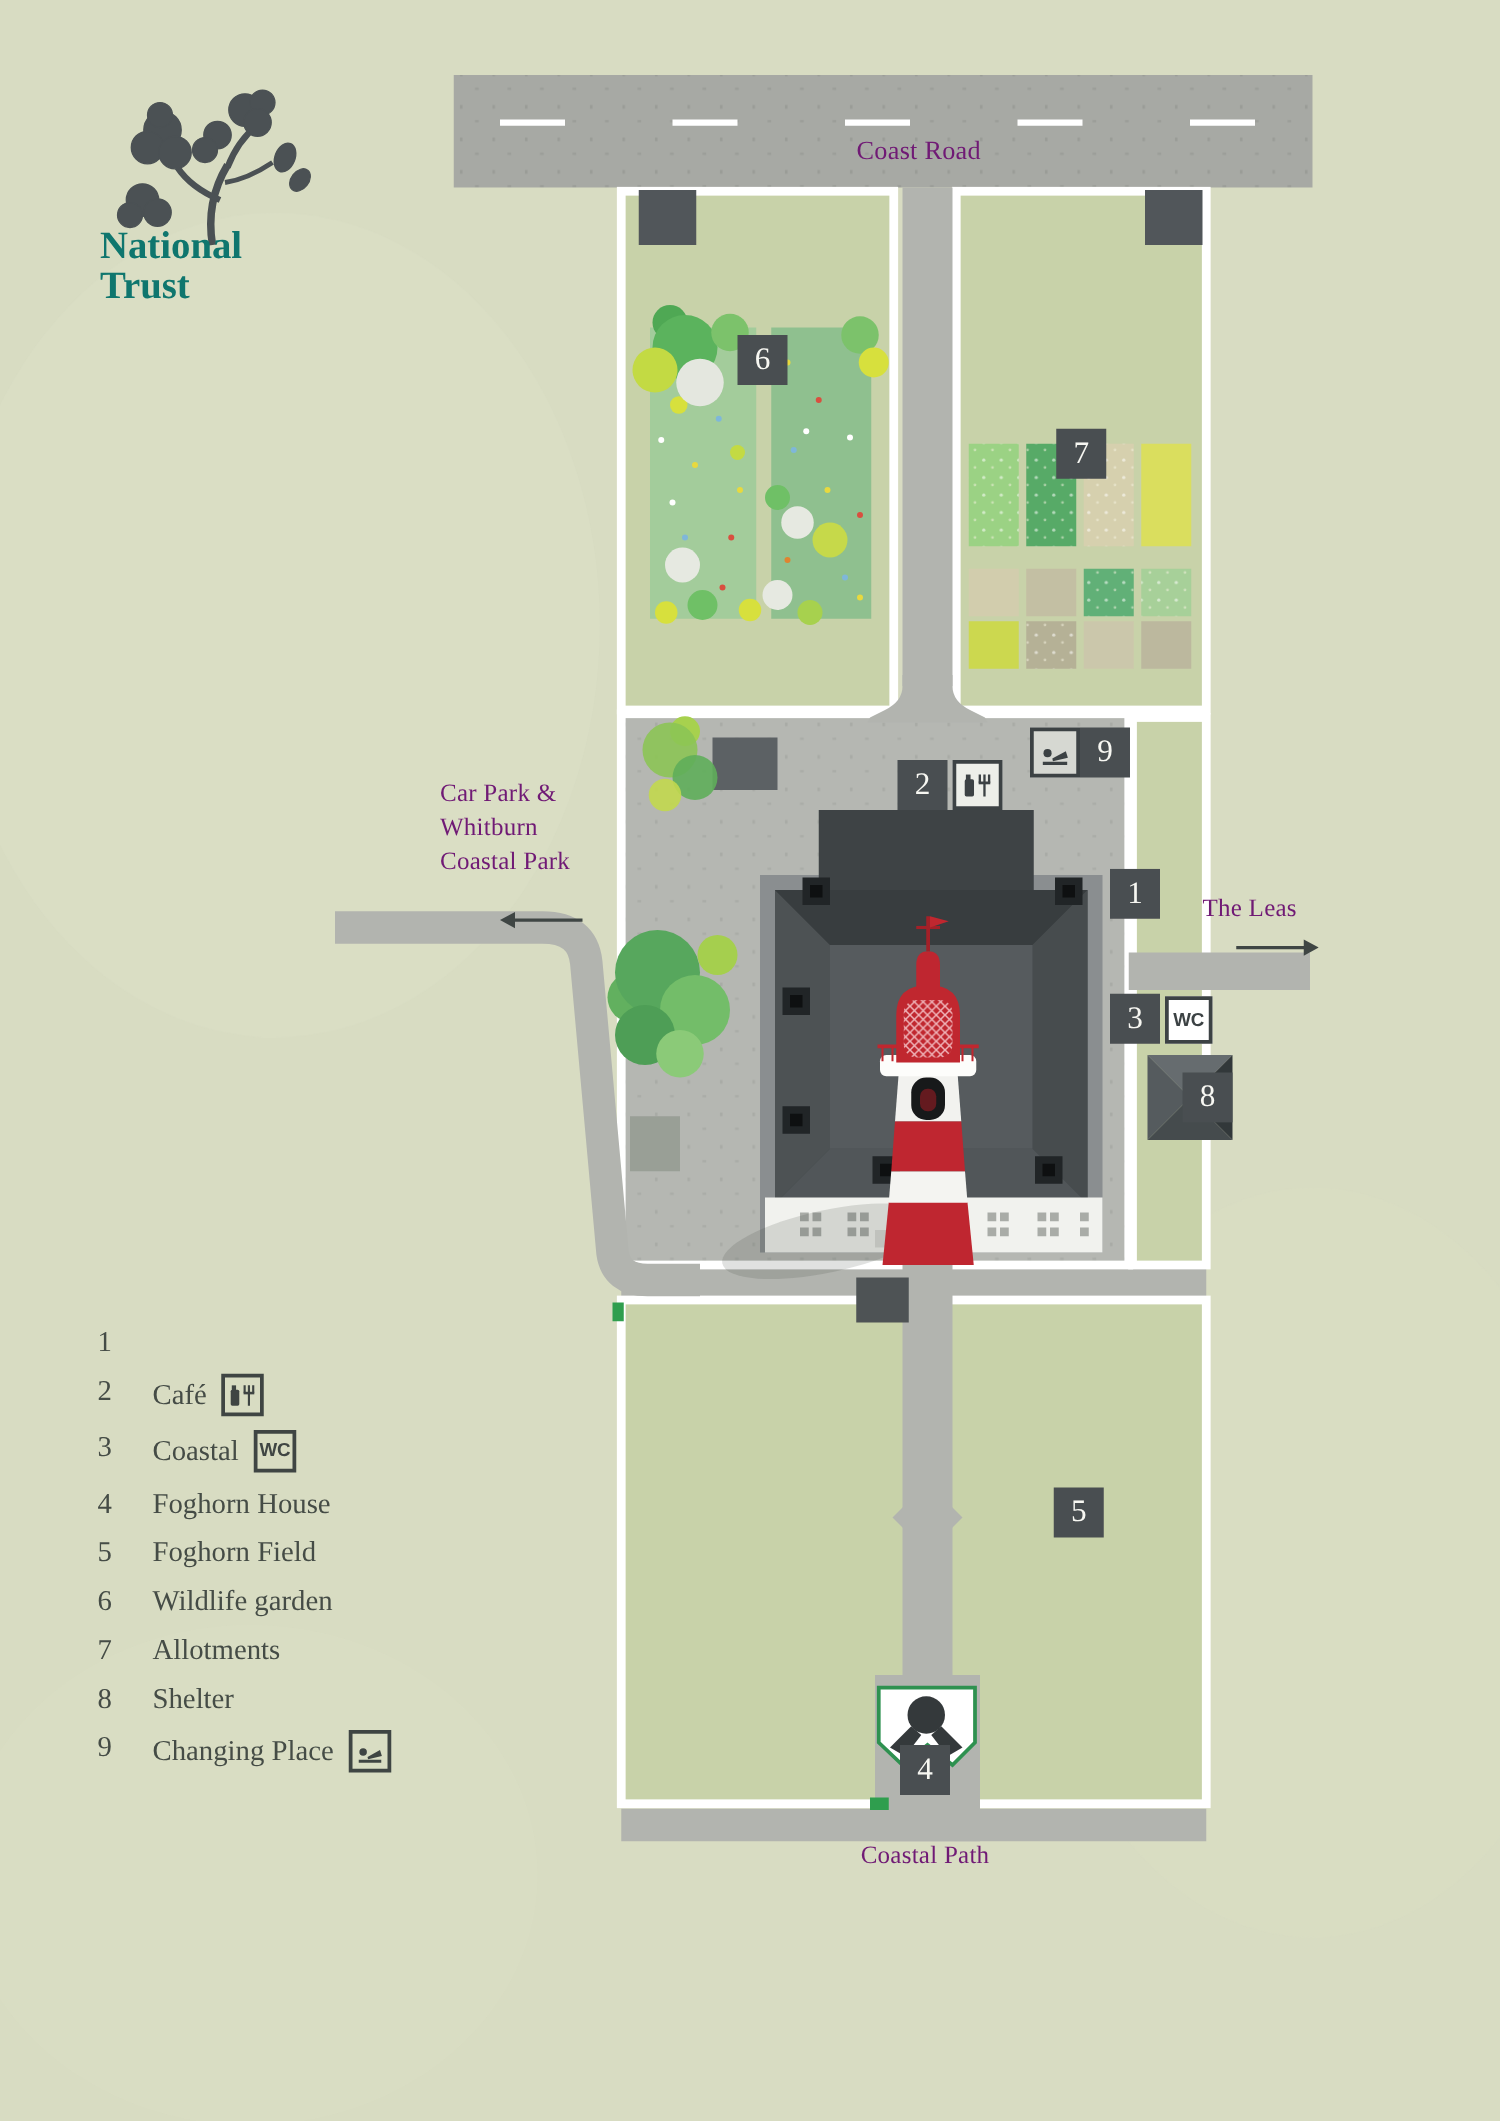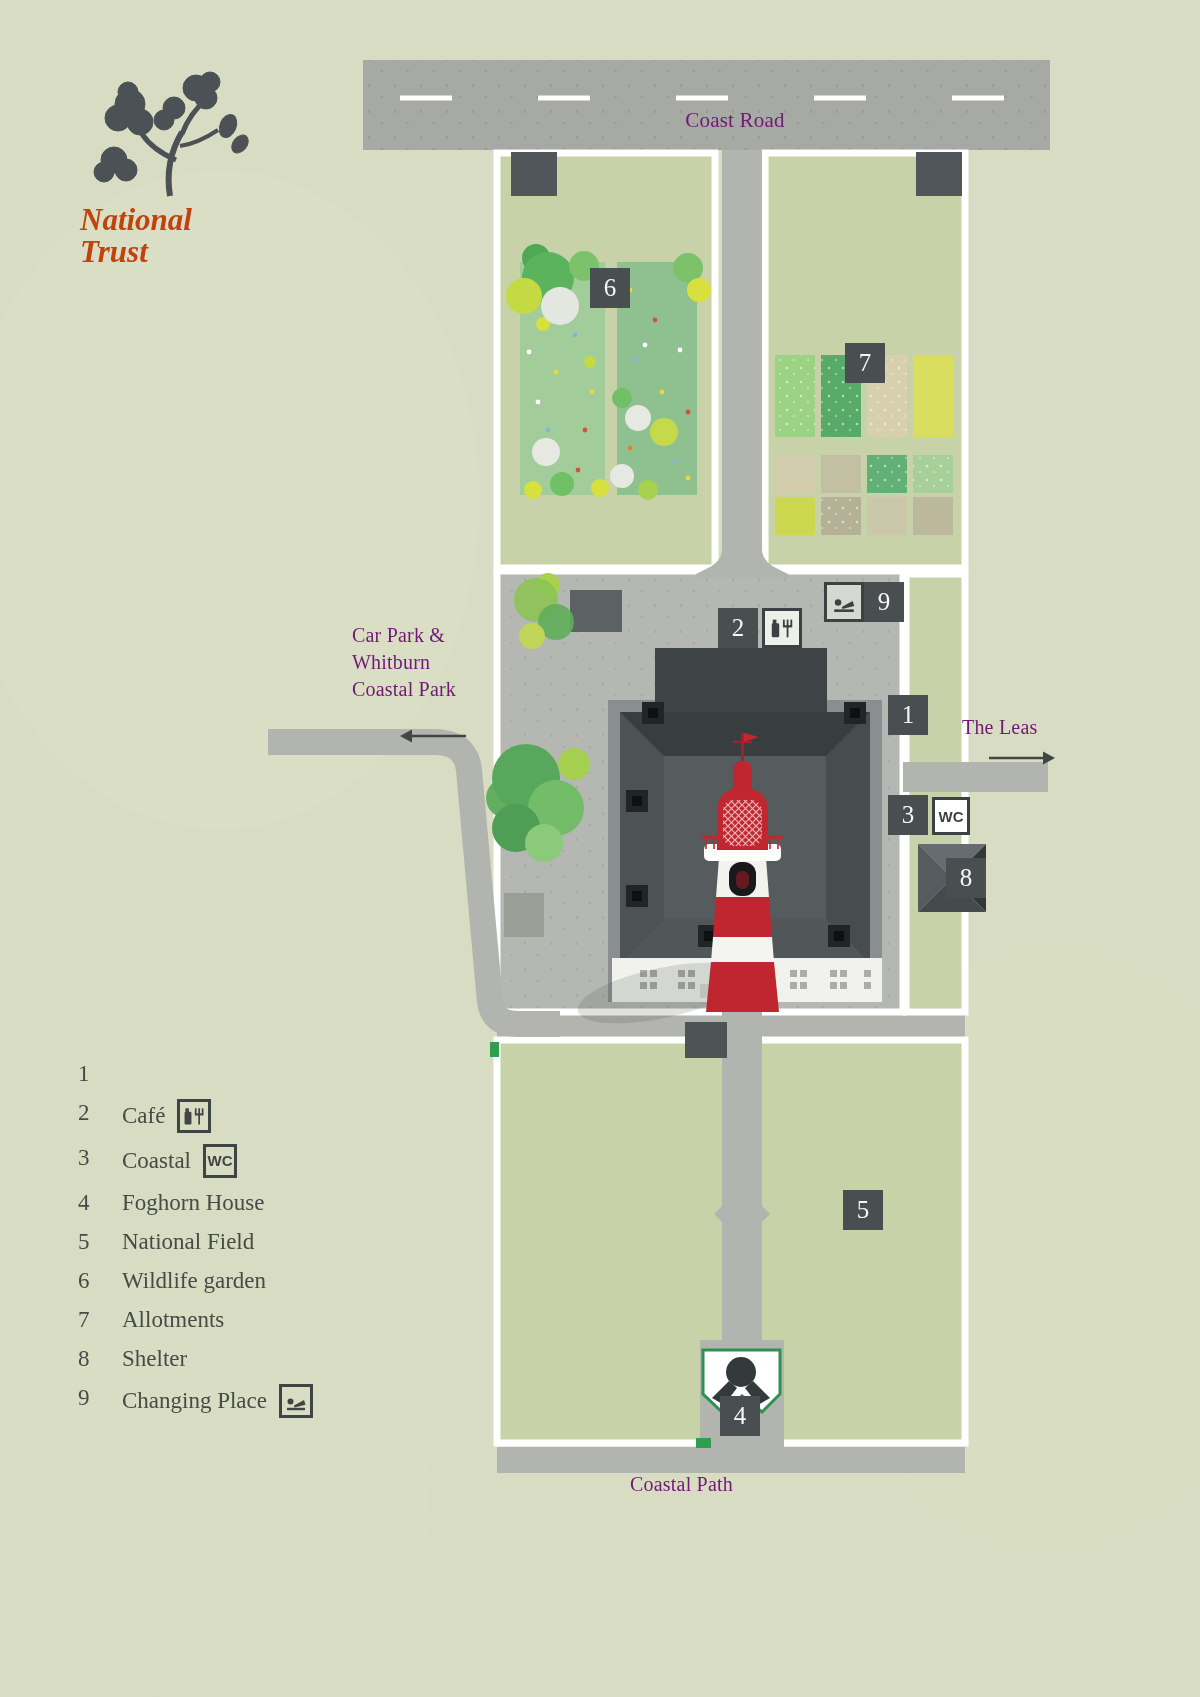--- a/index.html
+++ b/index.html
@@ -20,21 +20,21 @@
     position:absolute;display:flex;align-items:center;justify-content:center;
     border:3px solid #3c4244;box-sizing:border-box;color:#3c4244;
   }
   .legend{position:absolute;left:78px;top:1060px;width:340px;}
   .lg-row{display:flex;align-items:flex-start;margin-bottom:11px;font-size:23px;line-height:28px;color:#454c46;}
   .lg-num{width:44px;flex:0 0 44px;}
   .lg-label{display:flex;align-items:center;flex-wrap:wrap;}
   .lg-icon{display:inline-flex;align-items:center;justify-content:center;
     width:34px;height:34px;border:3px solid #3f4543;box-sizing:border-box;margin-left:12px;color:#3f4543;}
   .wc-text{font-family:"Liberation Sans",sans-serif;font-weight:bold;font-size:15px;letter-spacing:0;}
-  .logo-text{position:absolute;left:80px;top:204px;font-weight:bold;font-size:31px;line-height:32px;color:#c2410c;font-style:italic;}
+  .logo-text{position:absolute;left:80px;top:180px;font-weight:bold;font-size:31px;line-height:32px;color:#0f766e;}
 </style>
 </head>
 <body>
 
 <div class="canvas">
 
   <svg class="abs" style="left:0;top:0" width="1200" height="1697" viewBox="0 0 1200 1697">
     <defs>
       <pattern id="speck" width="14" height="14" patternUnits="userSpaceOnUse">
         <circle cx="3" cy="4" r="1.3" fill="#ffffff"></circle>
@@ -321,21 +321,21 @@
     <line x1="66" y1="10" x2="10" y2="10" stroke="#3f4644" stroke-width="2.6"></line>
     <polygon points="12,3.5 0,10 12,16.5" fill="#3f4644"></polygon>
   </svg>
 
   <div class="map-label" style="left:962px;top:716px;width:120px;font-size:20px">The Leas</div>
   <svg class="abs" style="left:985px;top:748px" width="70" height="20" viewBox="0 0 70 20">
     <line x1="4" y1="10" x2="60" y2="10" stroke="#3f4644" stroke-width="2.6"></line>
     <polygon points="58,3.5 70,10 58,16.5" fill="#3f4644"></polygon>
   </svg>
 
-  <div class="map-label" style="left:630px;top:1473px;width:220px;text-align:left;font-size:20px">Coastal Path</div>
+  <div class="map-label" style="left:630px;top:1473px;width:220px;text-align:center;font-size:20px">Coastal Path</div>
 
   <div class="map-marker" style="left:888px;top:695px">1</div>
   <div class="map-marker" style="left:718px;top:608px">2</div>
   <div class="map-marker" style="left:888px;top:795px">3</div>
   <div class="map-marker" style="left:720px;top:1396px">4</div>
   <div class="map-marker" style="left:843px;top:1190px">5</div>
   <div class="map-marker" style="left:590px;top:268px">6</div>
   <div class="map-marker" style="left:845px;top:343px">7</div>
   <div class="map-marker" style="left:946px;top:858px">8</div>
   <div class="map-marker" style="left:864px;top:582px">9</div>
@@ -400,21 +400,21 @@
     </div>
     <div class="lg-row">
       <span class="lg-num">4</span>
       <span class="lg-label">
           <span>Foghorn House</span>
         </span>
     </div>
     <div class="lg-row">
       <span class="lg-num">5</span>
       <span class="lg-label">
-          <span>National Field</span>
+          <span>Foghorn Field</span>
         </span>
     </div>
     <div class="lg-row">
       <span class="lg-num">6</span>
       <span class="lg-label">
           <span>Wildlife garden</span>
         </span>
     </div>
     <div class="lg-row">
       <span class="lg-num">7</span>

